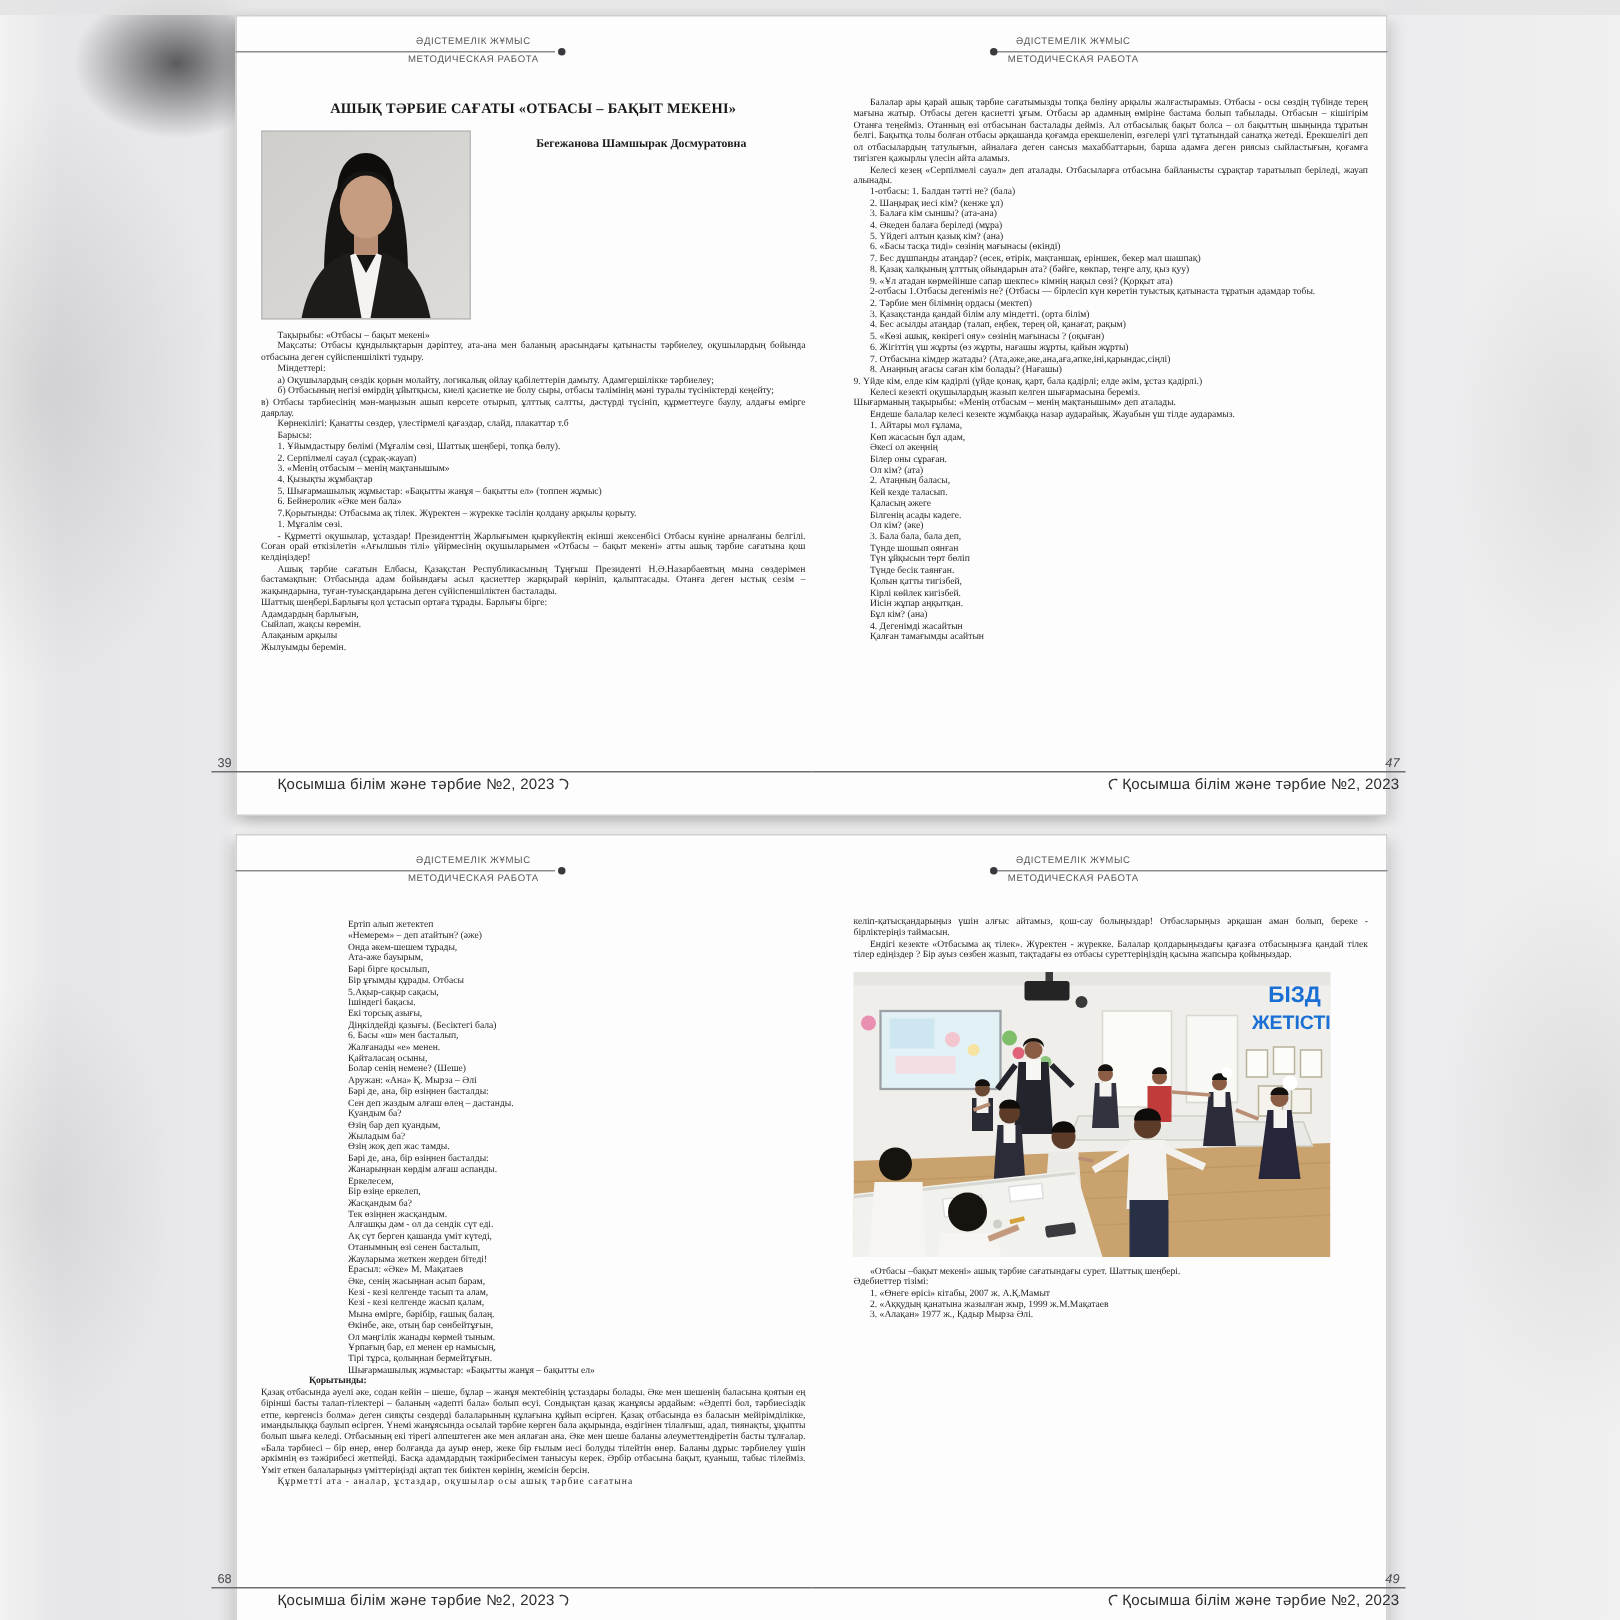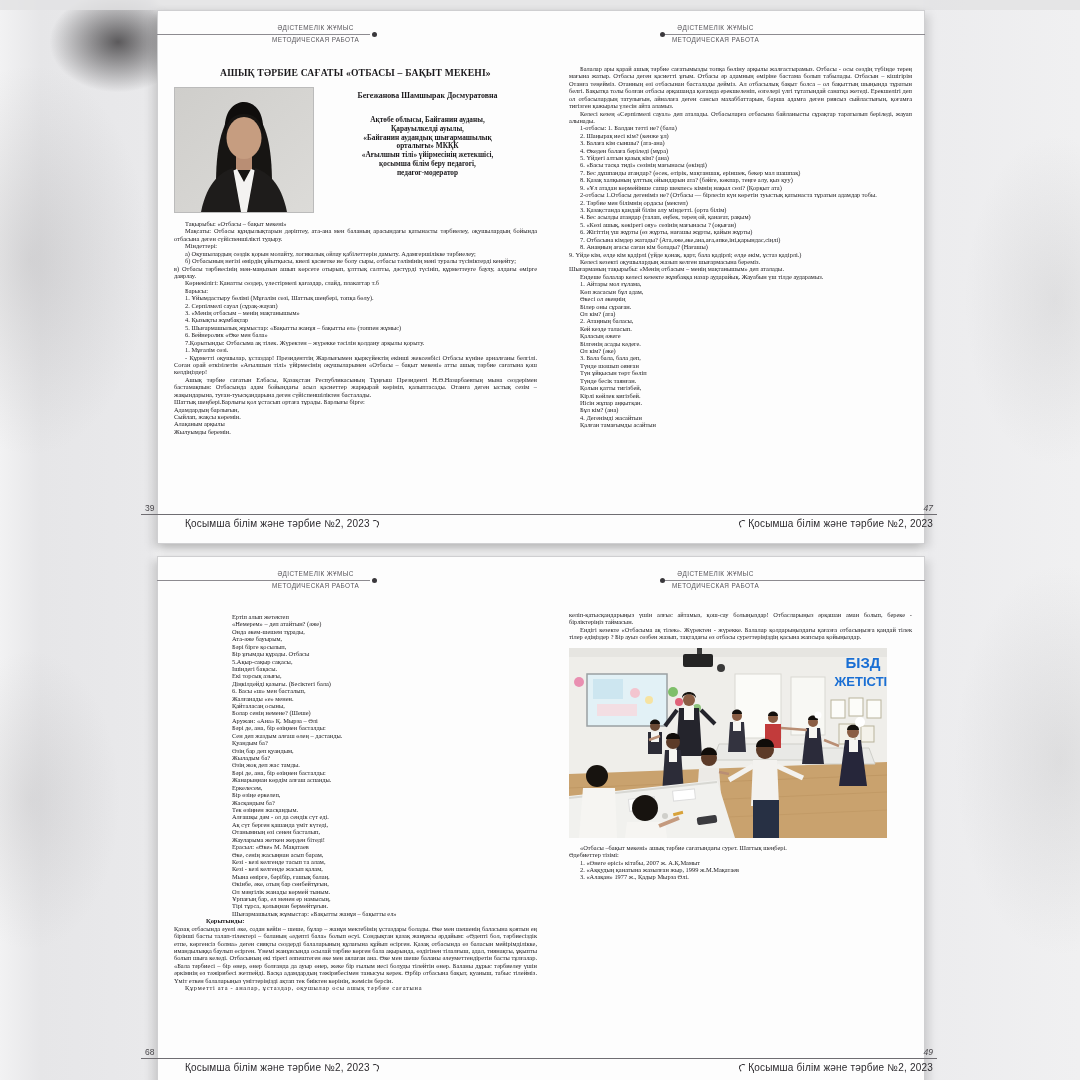--- a/index.html
+++ b/index.html
@@ -44,21 +44,21 @@
   .s-l{text-align:left;padding-left:11px;}
   .s-p{text-align:left;padding-left:58px;}
   .s-pb{text-align:left;padding-left:32px;font-weight:bold;}
   .s-w{text-align:left;padding-left:11px;letter-spacing:.7px;}
 
   
   .art-title{margin-top:16px;text-align:center;font-weight:bold;font-size:9.6px;letter-spacing:.2px;color:#19171a;}
   .author-row{display:flex;margin-top:9px;margin-bottom:7px;}
   .author-photo{width:138px;height:124px;flex:0 0 auto;border:1px solid #bbb;background:#d6d5d3;overflow:hidden;}
   .author-info{flex:1;text-align:center;padding:4px 2px 0 6px;}
-  .author-name{font-weight:bold;font-size:7.9px;margin-bottom:16px;color:#1a181b;}
+  .author-name{font-weight:bold;font-size:7.9px;margin-bottom:0;color:#1a181b;}
   .affil p{margin:0;font-weight:bold;font-size:7.3px;line-height:1.2;text-align:center;color:#1a181b;}
 
   
   .pg-footer{position:absolute;left:0;right:0;bottom:14px;font-family:"Liberation Sans", sans-serif;}
   .page.left  .pg-footer{left:-17px;right:0;}
   .page.right .pg-footer{left:0;right:-13px;}
   .pg-num{font-size:8.5px;color:#4a484c;margin:0 4px 1px 4px;}
   .page.left  .pg-num{text-align:left;}
   .page.right .pg-num{text-align:right;font-style:italic;}
   .f-line{border-top:1.2px solid #6f6d72;}
@@ -107,29 +107,20 @@
             <rect x="61" y="66" width="16" height="16" fill="#b98e74"></rect>
             <ellipse cx="69" cy="50" rx="17.5" ry="21" fill="#c69d80"></ellipse>
             <path d="M50 46 C48 22 60 14 69 14 C78 14 90 22 88 46 C86 32 80 26 69 26 C58 26 52 32 50 46 Z" fill="#0f0d0c"></path>
             <path d="M34 124 C40 92 52 84 62 81 L69 94 L76 81 C86 84 98 92 104 124 Z" fill="#f4f3f1"></path>
             <path d="M26 124 C32 94 46 84 58 80 L66 124 Z" fill="#1e1c1b"></path>
             <path d="M112 124 C106 94 92 84 80 80 L72 124 Z" fill="#1e1c1b"></path>
           </svg>
         </div>
         <div class="author-info">
           <div class="author-name">Бегежанова Шамшырак Досмуратовна</div>
-          <div class="affil">
-              <p>Ақтөбе облысы, Байганин ауданы,</p>
-              <p>Қарауылкелді ауылы,</p>
-              <p>«Байганин аудандық шығармашылық</p>
-              <p>орталығы» МКҚК</p>
-              <p>«Ағылшын тілі» үйірмесінің жетекшісі,</p>
-              <p>қосымша білім беру педагогі,</p>
-              <p>педагог-модератор</p>
-            </div>
         </div>
       </div>
 
       <div class="pg-body">
           <p class="s-i">Тақырыбы:  «Отбасы – бақыт мекені»</p>
           <p class="s-i">Мақсаты:  Отбасы құндылықтарын дәріптеу, ата-ана мен баланың арасындағы қатынасты тәрбиелеу, оқушылардың бойында отбасына деген сүйіспеншілікті тудыру.</p>
           <p class="s-i">Міндеттері:</p>
           <p class="s-i">а) Оқушылардың сөздік қорын молайту, логикалық ойлау қабілеттерін дамыту. Адамгершілікке тәрбиелеу;</p>
           <p class="s-i">б) Отбасының негізі өмірдің ұйытқысы, киелі қасиетке ие болу сыры, отбасы тәлімінің мәні туралы түсініктерді кеңейту;</p>
           <p class="s-n">в) Отбасы тәрбиесінің мән-маңызын ашып көрсете отырып, ұлттық салтты, дәстүрді түсініп, құрметтеуге баулу, алдағы өмірге даярлау.</p>

